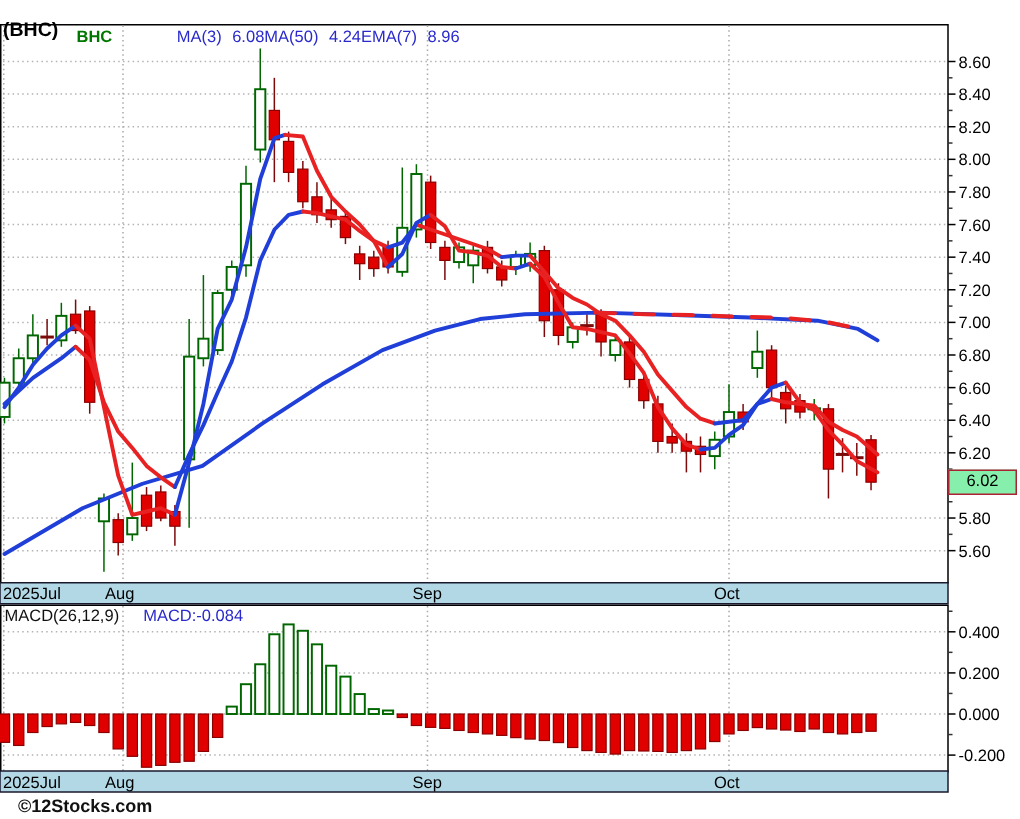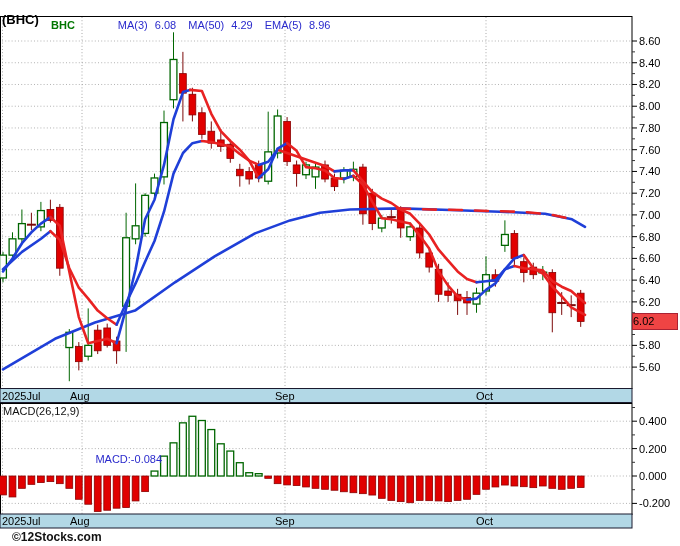--- a/index.html
+++ b/index.html
@@ -7,23 +7,23 @@
        font-family:"Liberation Sans","DejaVu Sans",sans-serif;}
   #chart-svg{position:absolute;left:0;top:0;}
   .ovl{position:absolute;white-space:nowrap;}
   #chart-title{left:2px;top:12px;font-size:13px;font-weight:bold;color:#000;}
   #price-legend{left:3px;top:19px;font-size:11px;display:flex;gap:11px;align-items:baseline;}
   #price-legend .sym{color:#007700;font-weight:bold;padding-left:48px;}
   #price-legend .lbl{color:#2a2acc;margin-right:7px;}
   #price-legend .val{color:#2a2acc;}
   #macd-legend{left:3px;top:405px;font-size:11px;display:flex;gap:16px;justify-content:center;}
   #macd-legend .k{color:#111;}
-  #macd-legend .v{color:#2a2acc;margin-top:48px;}
+  #macd-legend .v{color:#2a2acc;}
   #last-price-badge{left:632px;top:313px;width:44px;height:15px;line-height:15px;
-      font-size:11px;color:#000;background:#ef4444;border:1px solid #a23;}
+      text-align:center;font-size:11px;color:#000;background:#86efac;border:1px solid #a23;}
   #copyright{left:12px;top:530px;width:676px;font-size:12px;color:#111;font-weight:600;}
   text{font-family:"Liberation Sans","DejaVu Sans",sans-serif;}
 </style>
 </head>
 <body>
 
 <div id="app">
   <svg id="chart-svg" width="680" height="546">
       <rect x="0.5" y="16.5" width="631.5" height="372" fill="#fff" stroke="#000" stroke-width="1"></rect>
       <rect x="0.5" y="403.5" width="631.5" height="111" fill="#fff" stroke="#000" stroke-width="1"></rect>
@@ -326,24 +326,24 @@
       <rect x="529.9" y="476" width="6.8" height="11.644999999999982" fill="#e10000" stroke="#8b0000" stroke-width="0.8"></rect>
       <rect x="539.4" y="476" width="6.8" height="10.000999999999976" fill="#e10000" stroke="#8b0000" stroke-width="0.8"></rect>
       <rect x="548.9" y="476" width="6.8" height="12.329999999999984" fill="#e10000" stroke="#8b0000" stroke-width="0.8"></rect>
       <rect x="558.3000000000001" y="476" width="6.8" height="13.288999999999987" fill="#e10000" stroke="#8b0000" stroke-width="0.8"></rect>
       <rect x="567.8000000000001" y="476" width="6.8" height="12.329999999999984" fill="#e10000" stroke="#8b0000" stroke-width="0.8"></rect>
       <rect x="577.3000000000001" y="476" width="6.8" height="11.507999999999981" fill="#e10000" stroke="#8b0000" stroke-width="0.8"></rect>
     </svg>
   <div class="ovl" id="chart-title">(BHC)</div>
   <div class="ovl" id="price-legend">
     <span class="sym">BHC</span>
-    <span id="legend-items" style="display: inline-flex; gap: 12px; padding-left: 32px;">
+    <span id="legend-items" style="display: inline-flex;  padding-left: 32px;">
         <span><span class="lbl">MA(3)</span><span class="val">6.08</span></span>
-        <span><span class="lbl">MA(50)</span><span class="val">4.29</span></span>
-        <span><span class="lbl">EMA(5)</span><span class="val">8.96</span></span>
+        <span><span class="lbl">MA(50)</span><span class="val">4.24</span></span>
+        <span><span class="lbl">EMA(7)</span><span class="val">8.96</span></span>
       </span>
   </div>
   <div class="ovl" id="macd-legend">
     <span class="k">MACD(26,12,9)</span>
     <span class="v">MACD:-0.084</span>
   </div>
   <div class="ovl" id="last-price-badge">6.02</div>
   <div class="ovl" id="copyright">©12Stocks.com</div>
 </div>
 

